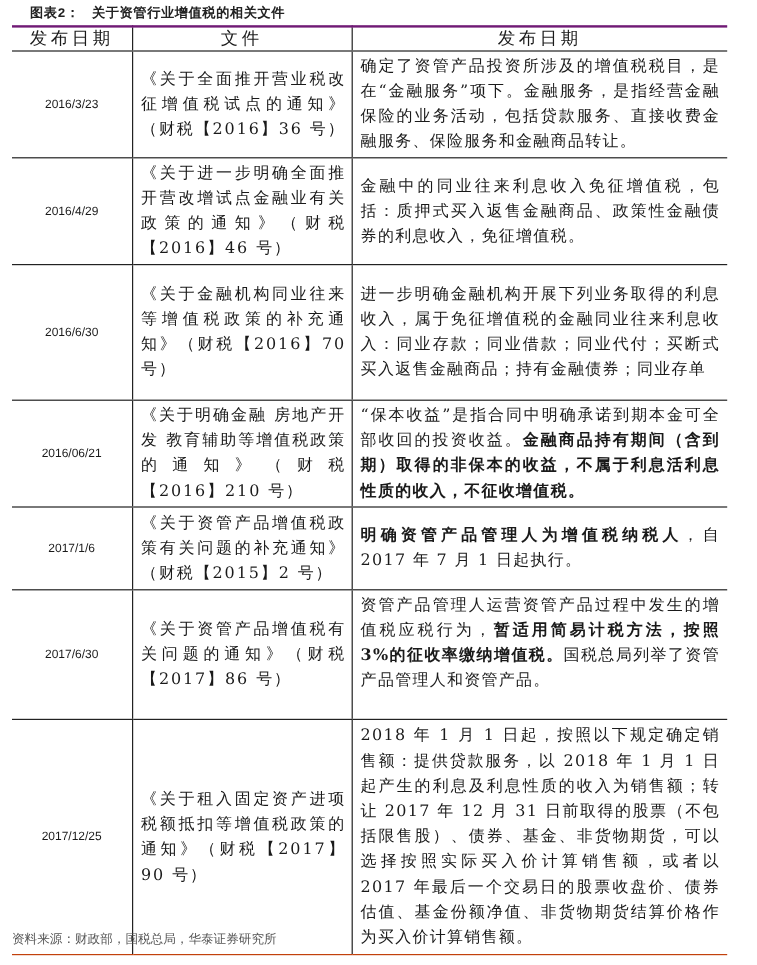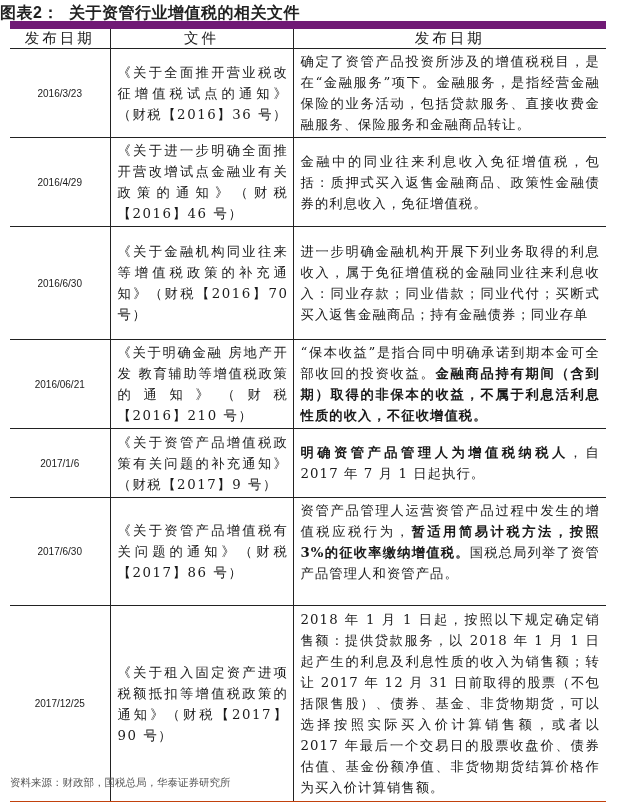--- a/index.html
+++ b/index.html
@@ -1,24 +1,24 @@
 <!DOCTYPE html>
 <html><head>
 <meta charset="utf-8">
 <style>
   html, body { margin:0; padding:0; background:#ffffff; }
   body { width:631px; height:804px; position:relative; overflow:hidden;
          font-family:"DejaVu Serif", serif; color:#1a1a1a; }
-  .caption { position:absolute; left:0; top:3px; font-size:16px; font-weight:bold;
-             font-family:Liberation Sans, sans-serif; color:#222; letter-spacing:0.5px; }
+  .caption { position:absolute; left:25px; top:3px; font-size:11px; font-weight:bold;
+             font-family:Liberation Mono, monospace; color:#222; letter-spacing:0.5px; }
   .caption .num { margin-right:10px; }
   table { position:absolute; left:10px; top:21px; width:596px; border-collapse:collapse;
           table-layout:fixed; }
   col.c1 { width:100px; } col.c2 { width:183px; } col.c3 { width:313px; }
-  thead tr { border-top:8px solid #701a75; }
+  thead tr { border-top:2px solid #701a75; }
   th { font-weight:normal; font-size:14.5px; height:19px; padding:0; text-align:center;
        letter-spacing:3px; border-bottom:1px solid #222; }
   th + th, td + td { border-left:1px solid #222; }
   td { padding:2px 6px; vertical-align:middle; font-size:13.3px; line-height:21px;
        border-bottom:1px solid #222; }
   tbody tr:last-child td { border-bottom:1px solid #c2410c; }
   td.date { text-align:center; font-family:"Liberation Sans", sans-serif; font-size:10px; padding:0; }
   td.doc { text-align:justify; letter-spacing:1.6px; padding:2px 4px 2px 7px; }
   td.content { text-align:justify; letter-spacing:1.1px; padding:2px 6px 2px 7px; }
   b { font-weight:bold; }
@@ -61,21 +61,21 @@
       <td class="doc">《关于金融机构同业往来等增值税政策的补充通知》（财税【2016】70 号）</td>
       <td class="content"><span>进一步明确金融机构开展下列业务取得的利息收入，属于免征增值税的金融同业往来利息收入：同业存款；同业借款；同业代付；买断式买入返售金融商品；持有金融债券；同业存单</span></td>
     </tr>
     <tr style="height:80px">
       <td class="date">2016/06/21</td>
       <td class="doc">《关于明确金融 房地产开发 教育辅助等增值税政策的通知》（财税【2016】210 号）</td>
       <td class="content"><span>“保本收益”是指合同中明确承诺到期本金可全部收回的投资收益。</span><b>金融商品持有期间（含到期）取得的非保本的收益，不属于利息活利息性质的收入，不征收增值税。</b></td>
     </tr>
     <tr style="height:69px">
       <td class="date">2017/1/6</td>
-      <td class="doc">《关于资管产品增值税政策有关问题的补充通知》（财税【2017】9 号）</td>
+      <td class="doc">《关于资管产品增值税政策有关问题的补充通知》（财税【2015】2 号）</td>
       <td class="content"><b>明确资管产品管理人为增值税纳税人</b><span>，自 2017 年 7 月 1 日起执行。</span></td>
     </tr>
     <tr style="height:108px">
       <td class="date">2017/6/30</td>
       <td class="doc">《关于资管产品增值税有关问题的通知》（财税【2017】86 号）</td>
       <td class="content" style="vertical-align:top"><span>资管产品管理人运营资管产品过程中发生的增值税应税行为，</span><b>暂适用简易计税方法，按照 3%的征收率缴纳增值税。</b><span>国税总局列举了资管产品管理人和资管产品。</span></td>
     </tr>
     <tr style="height:196px">
       <td class="date">2017/12/25</td>
       <td class="doc">《关于租入固定资产进项税额抵扣等增值税政策的通知》（财税【2017】90 号）</td>

